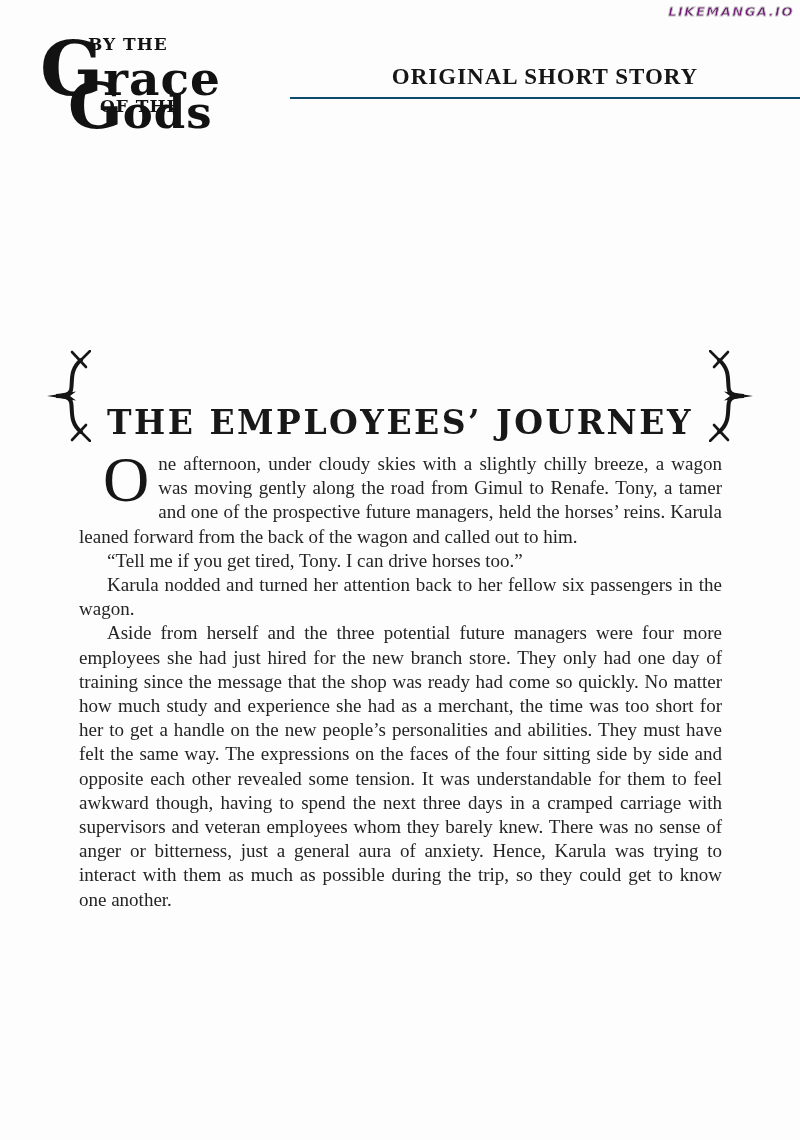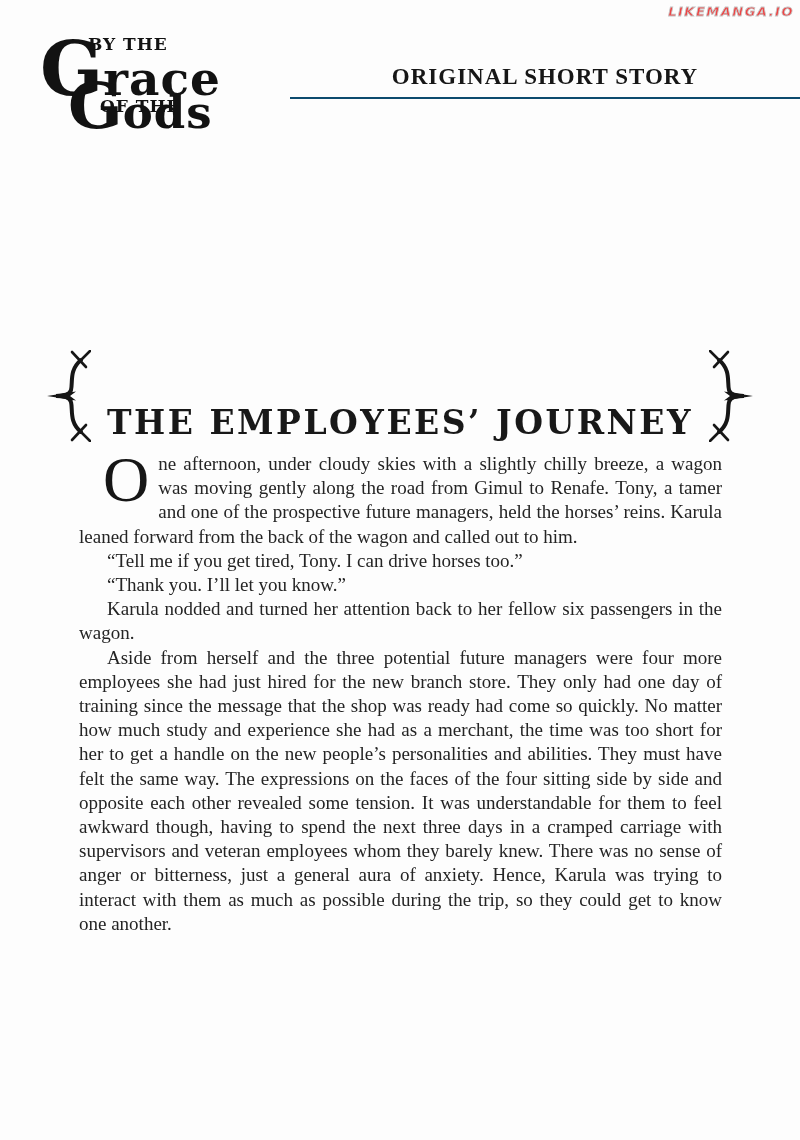--- a/index.html
+++ b/index.html
@@ -16,21 +16,21 @@
   
   .watermark {
     position: absolute;
     top: 4px;
     right: 6px;
     font-family: "DejaVu Sans", sans-serif;
     font-style: italic;
     font-weight: bold;
     font-size: 13px;
     letter-spacing: 1.5px;
-    color: #ef4444;
+    color: #701a75;
     -webkit-text-stroke: 0.8px #c6c6c6;
   }
 
   
   .logo {
     position: absolute;
     left: 36px;
     top: 30px;
     width: 252px;
     height: 132px;
@@ -146,18 +146,17 @@
       <path d="M25 2 L39 17" stroke="#161616" stroke-width="2.6" stroke-linecap="round"></path>
       <path d="M34 82 L43 91" stroke="#161616" stroke-width="2.6" stroke-linecap="round"></path>
       <path d="M25 90 L39 75" stroke="#161616" stroke-width="2.6" stroke-linecap="round"></path>
       <path d="M0 46 L29 41.5 L23 46 L29 50.5 Z" fill="#161616"></path>
     </svg>
   </div>
 
   <div class="body-text">
     <p class="para dropcap-para"><span class="dropcap">O</span><span>ne afternoon, under cloudy skies with a slightly chilly breeze, a wagon was moving gently along the road from Gimul to Renafe. Tony, a tamer and one of the prospective future managers, held the horses’ reins. Karula leaned forward from the back of the wagon and called out to him.</span></p>
     <p class="para">“Tell me if you get tired, Tony. I can drive horses too.”</p>
-    <p class="para">“Thank you. I’ll let you know.”</p>
     <p class="para">Karula nodded and turned her attention back to her fellow six passengers in the wagon.</p>
     <p class="para">Aside from herself and the three potential future managers were four more employees she had just hired for the new branch store. They only had one day of training since the message that the shop was ready had come so quickly. No matter how much study and experience she had as a merchant, the time was too short for her to get a handle on the new people’s personalities and abilities. They must have felt the same way. The expressions on the faces of the four sitting side by side and opposite each other revealed some tension. It was understandable for them to feel awkward though, having to spend the next three days in a cramped carriage with supervisors and veteran employees whom they barely knew. There was no sense of anger or bitterness, just a general aura of anxiety. Hence, Karula was trying to interact with them as much as possible during the trip, so they could get to know one another.</p>
   </div>
 
 </div>
 
 </body></html>

